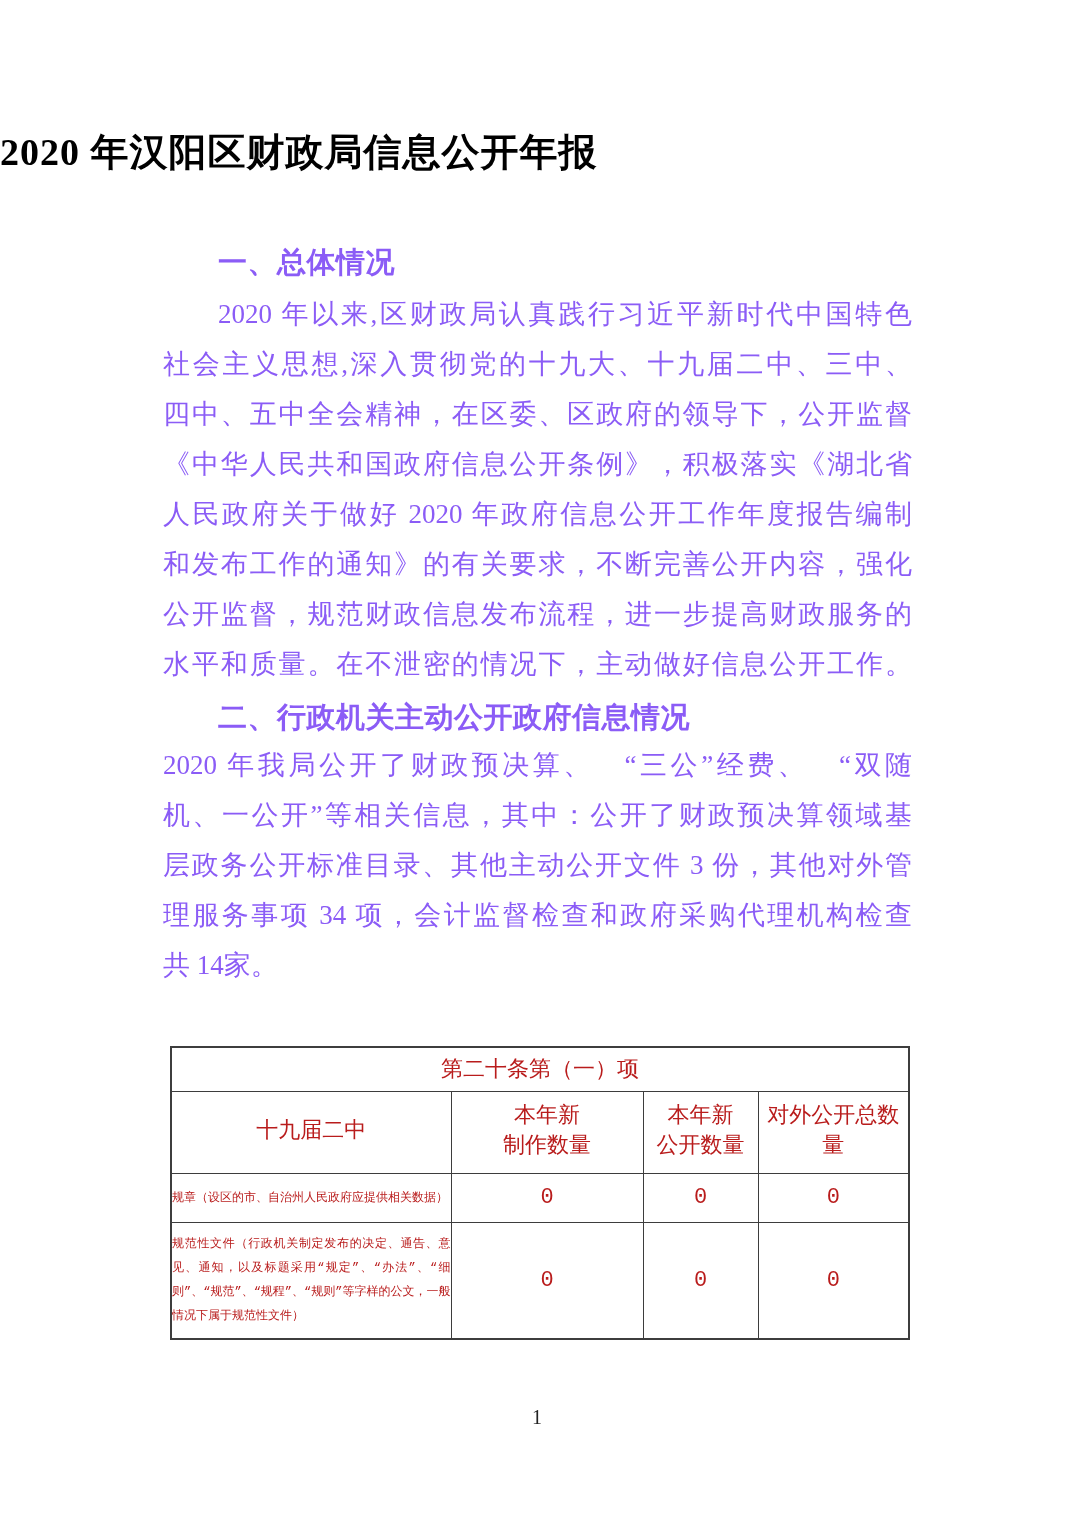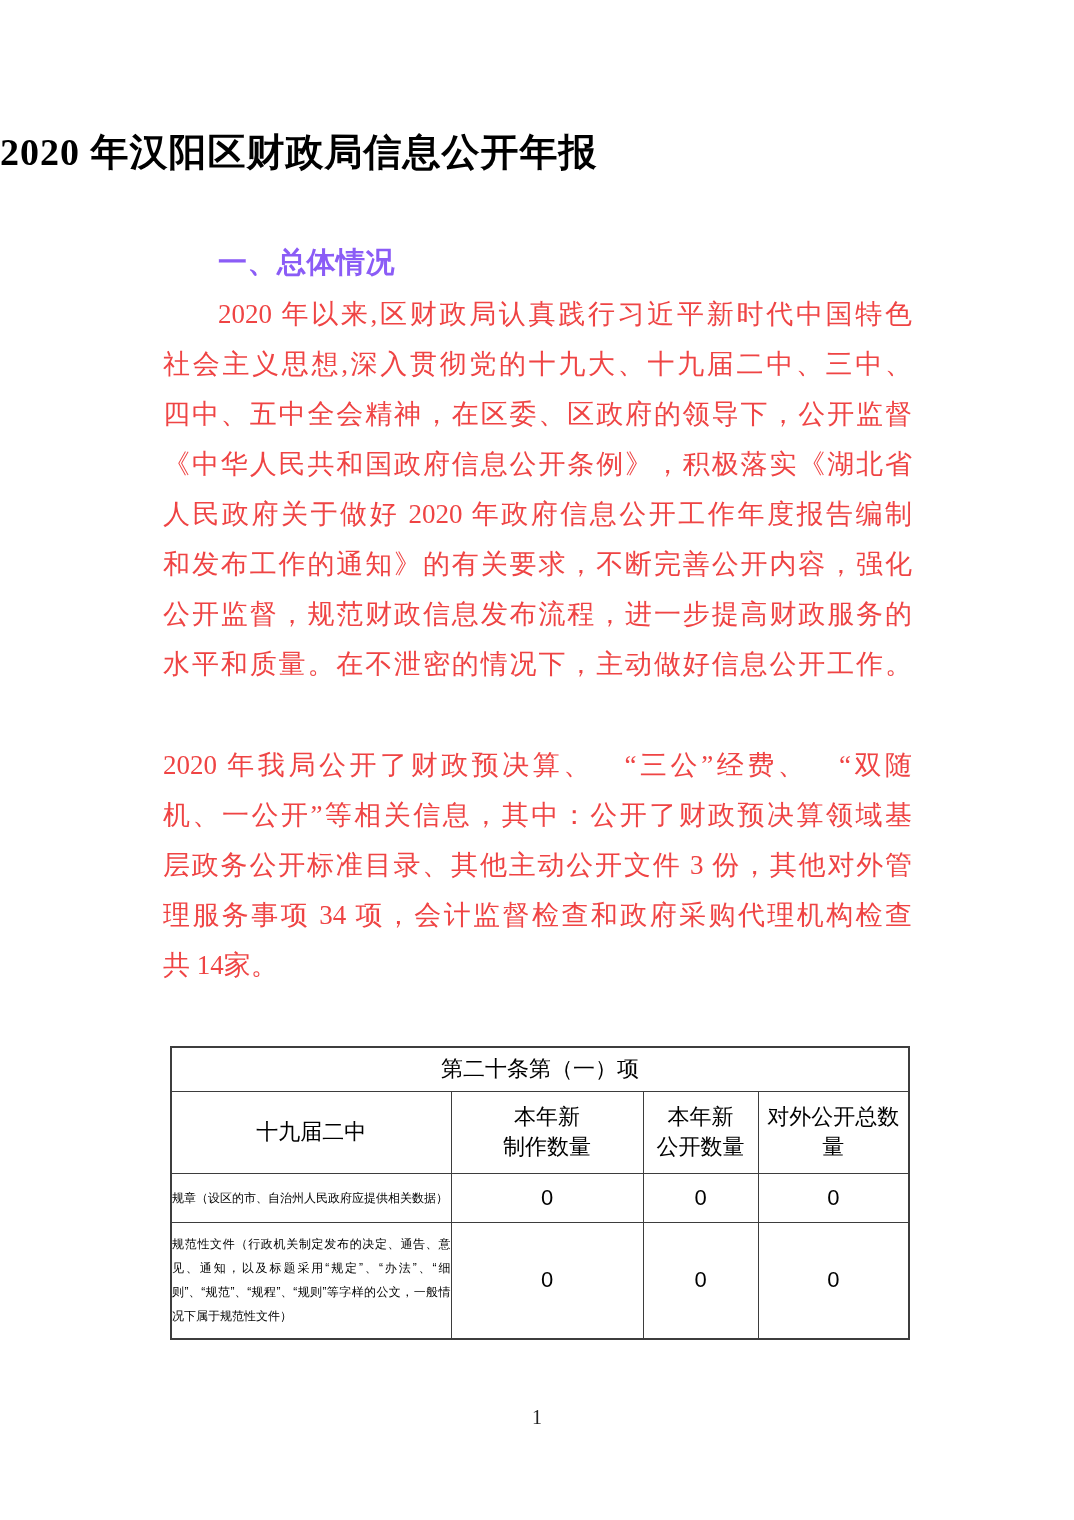--- a/index.html
+++ b/index.html
@@ -23,36 +23,36 @@
     position:absolute; left:218px;
     font-family:"Liberation Sans", sans-serif;
     font-weight:700; font-size:29px; line-height:36px;
     color:#8b5cf6; letter-spacing:0.5px;
   }
   .sec-heading.first  { top:244px; }
   .sec-heading.second { top:699px; }
   .para {
     position:absolute; left:163px; width:749px;
     font-family:"Liberation Serif", serif;
-    font-size:27px; color:#ef4444;
+    font-size:27px; color:#8b5cf6;
   }
   .para.p1 { top:289px; }
   .para.p2 { top:740px; }
   .pline {
     height:50px; line-height:50px;
     text-align:justify; text-align-last:justify;
     overflow:hidden;
   }
   .pline.indent { padding-left:55px; }
   .pline.end { text-align-last:left; }
   .info-table {
     position:absolute; top:1046px; left:170px;
     width:738px; border-collapse:collapse; table-layout:fixed;
     border:2px solid #3d3d3d;
-    font-family:Liberation Sans, sans-serif; color:#000000;
+    font-family:Liberation Mono, monospace; color:#b91c1c;
   }
   .info-table td {
     border:1.5px solid #3d3d3d;
     vertical-align:middle; overflow:hidden;
     padding:0;
   }
   .caption-cell {
     text-align:center; font-size:22px;
   }
   .header-cell {
@@ -85,20 +85,21 @@
     <div class="pline indent">2020 年以来,区财政局认真践行习近平新时代中国特色</div>
     <div class="pline">社会主义思想,深入贯彻党的十九大、十九届二中、三中、</div>
     <div class="pline">四中、五中全会精神，在区委、区政府的领导下，公开监督</div>
     <div class="pline">《中华人民共和国政府信息公开条例》，积极落实《湖北省</div>
     <div class="pline">人民政府关于做好 2020 年政府信息公开工作年度报告编制</div>
     <div class="pline">和发布工作的通知》的有关要求，不断完善公开内容，强化</div>
     <div class="pline">公开监督，规范财政信息发布流程，进一步提高财政服务的</div>
     <div class="pline">水平和质量。在不泄密的情况下，主动做好信息公开工作。</div>
   </div>
 
+  <div class="sec-heading second">二、行政机关主动公开政府信息情况</div>
 
   <div class="para p2">
     <div class="pline">2020 年我局公开了财政预决算、　“三公”经费、　“双随</div>
     <div class="pline">机、一公开”等相关信息，其中：公开了财政预决算领域基</div>
     <div class="pline">层政务公开标准目录、其他主动公开文件 3 份，其他对外管</div>
     <div class="pline">理服务事项 34 项，会计监督检查和政府采购代理机构检查</div>
     <div class="pline end">共 14家。</div>
   </div>
 
   <table class="info-table">

